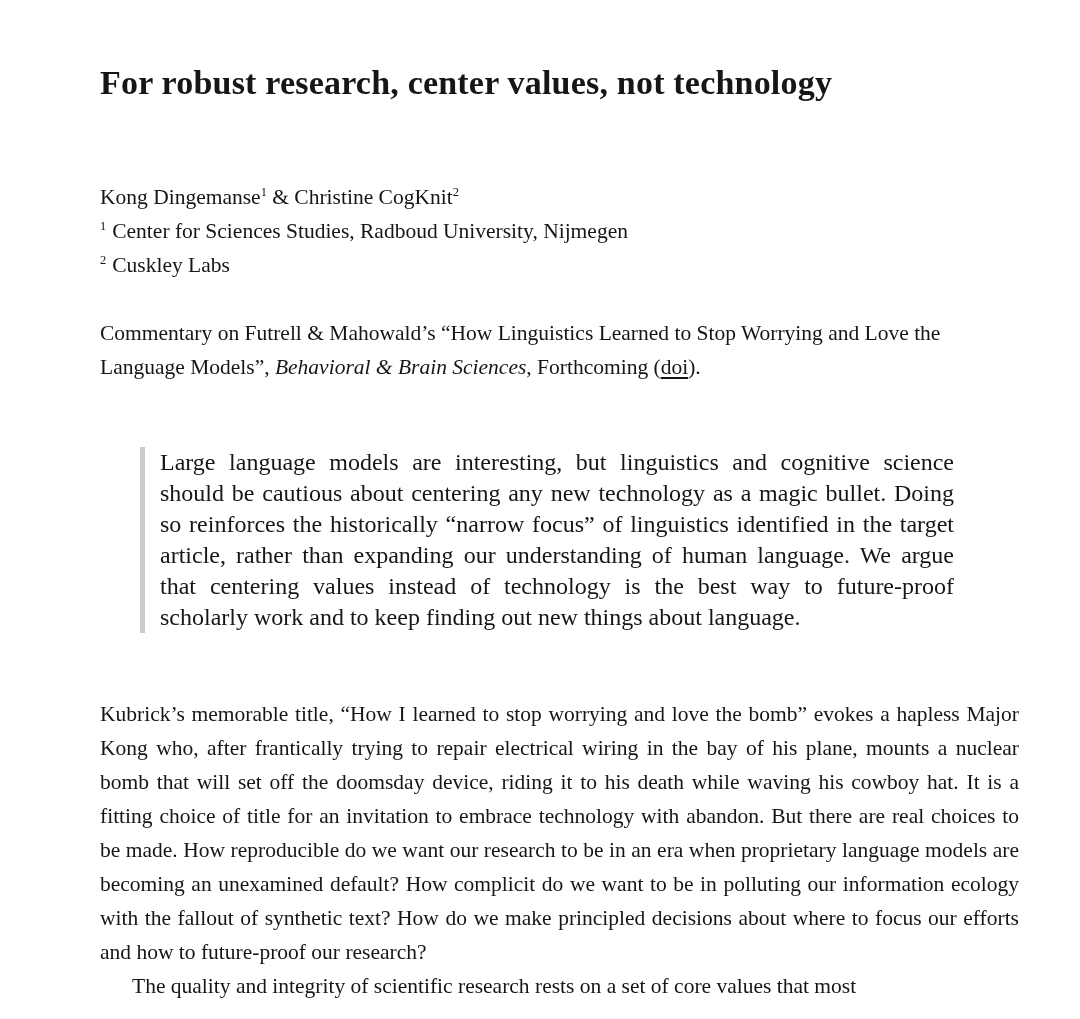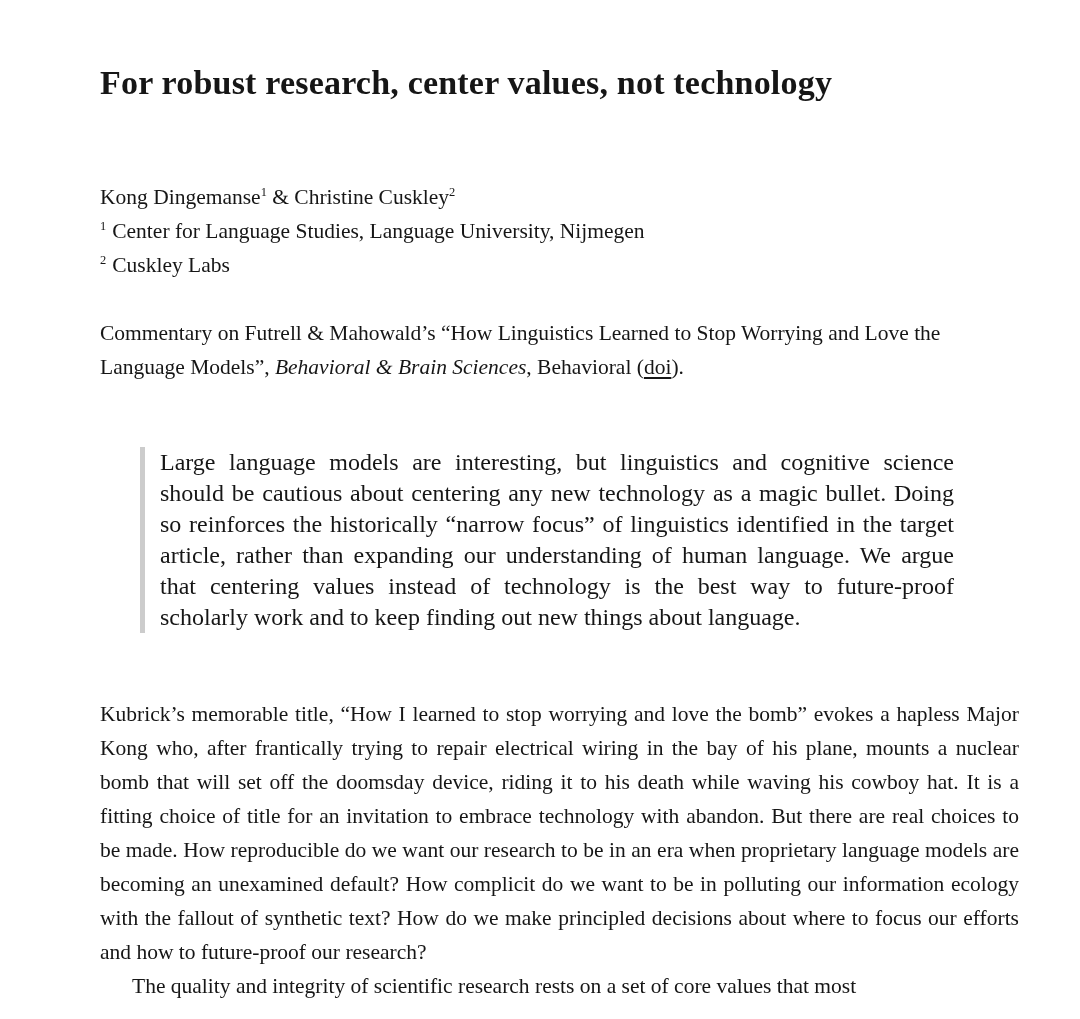--- a/index.html
+++ b/index.html
@@ -75,26 +75,26 @@
   }
 </style>
 </head>
 <body>
 
 <div class="page">
 
   <h1 class="paper-title">For robust research, center values, not technology</h1>
 
   <div class="authors-block">
-    <p class="author-line"><span>Kong Dingemanse</span><sup>1</sup><span> &amp; </span><span>Christine Cuskley</span><sup>2</sup></p>
-    <p class="affil"><sup>1</sup><span>Center for Language Studies, Language University, Nijmegen</span></p>
+    <p class="author-line"><span>Kong Dingemanse</span><sup>1</sup><span> &amp; </span><span>Christine CogKnit</span><sup>2</sup></p>
+    <p class="affil"><sup>1</sup><span>Center for Sciences Studies, Radboud University, Nijmegen</span></p>
     <p class="affil"><sup>2</sup><span>Cuskley Labs</span></p>
   </div>
 
-  <p class="commentary"><span>Commentary on Futrell &amp; Mahowald’s “How Linguistics Learned to Stop Worrying and Love the Language Models”, </span><em>Behavioral &amp; Brain Sciences</em><span>, Behavioral (</span><a class="doi-link">doi</a><span>).</span></p>
+  <p class="commentary"><span>Commentary on Futrell &amp; Mahowald’s “How Linguistics Learned to Stop Worrying and Love the Language Models”, </span><em>Behavioral &amp; Brain Sciences</em><span>, Forthcoming (</span><a class="doi-link">doi</a><span>).</span></p>
 
   <blockquote class="abstract">Large language models are interesting, but linguistics and cognitive science should be cautious about centering any new technology as a magic bullet. Doing so reinforces the historically “narrow focus” of linguistics identified in the target article, rather than expanding our understanding of human language. We argue that centering values instead of technology is the best way to future-proof scholarly work and to keep finding out new things about language.</blockquote>
 
   <p class="body-para first">Kubrick’s memorable title, “How I learned to stop worrying and love the bomb” evokes a hapless Major Kong who, after frantically trying to repair electrical wiring in the bay of his plane, mounts a nuclear bomb that will set off the doomsday device, riding it to his death while waving his cowboy hat. It is a fitting choice of title for an invitation to embrace technology with abandon. But there are real choices to be made. How reproducible do we want our research to be in an era when proprietary language models are becoming an unexamined default? How complicit do we want to be in polluting our information ecology with the fallout of synthetic text? How do we make principled decisions about where to focus our efforts and how to future-proof our research?</p>
 
   <p class="body-para indent">The quality and integrity of scientific research rests on a set of core values that most</p>
 
 </div>
 
 </body></html>

